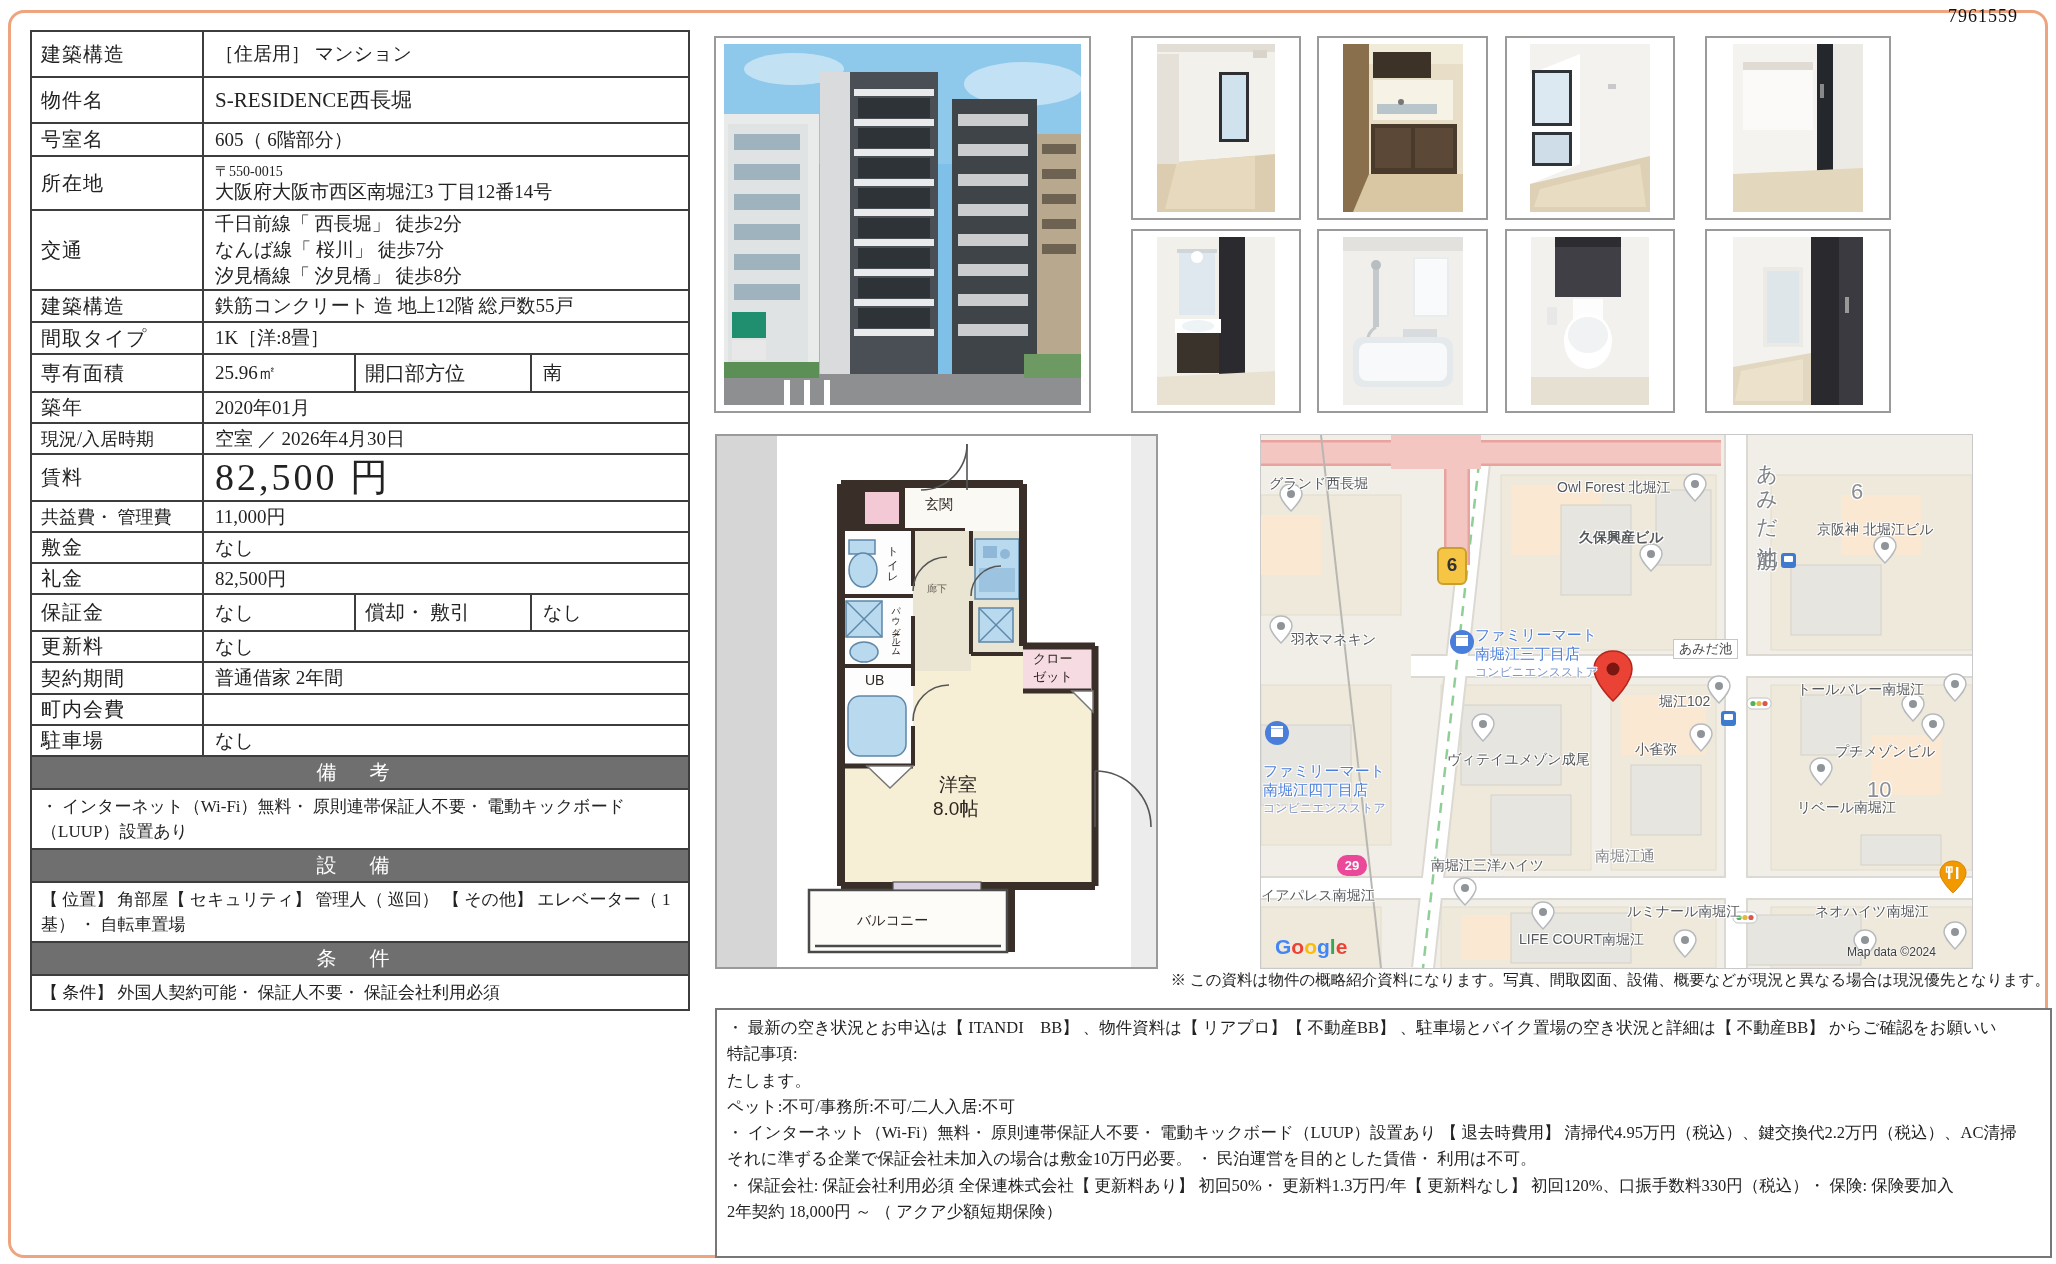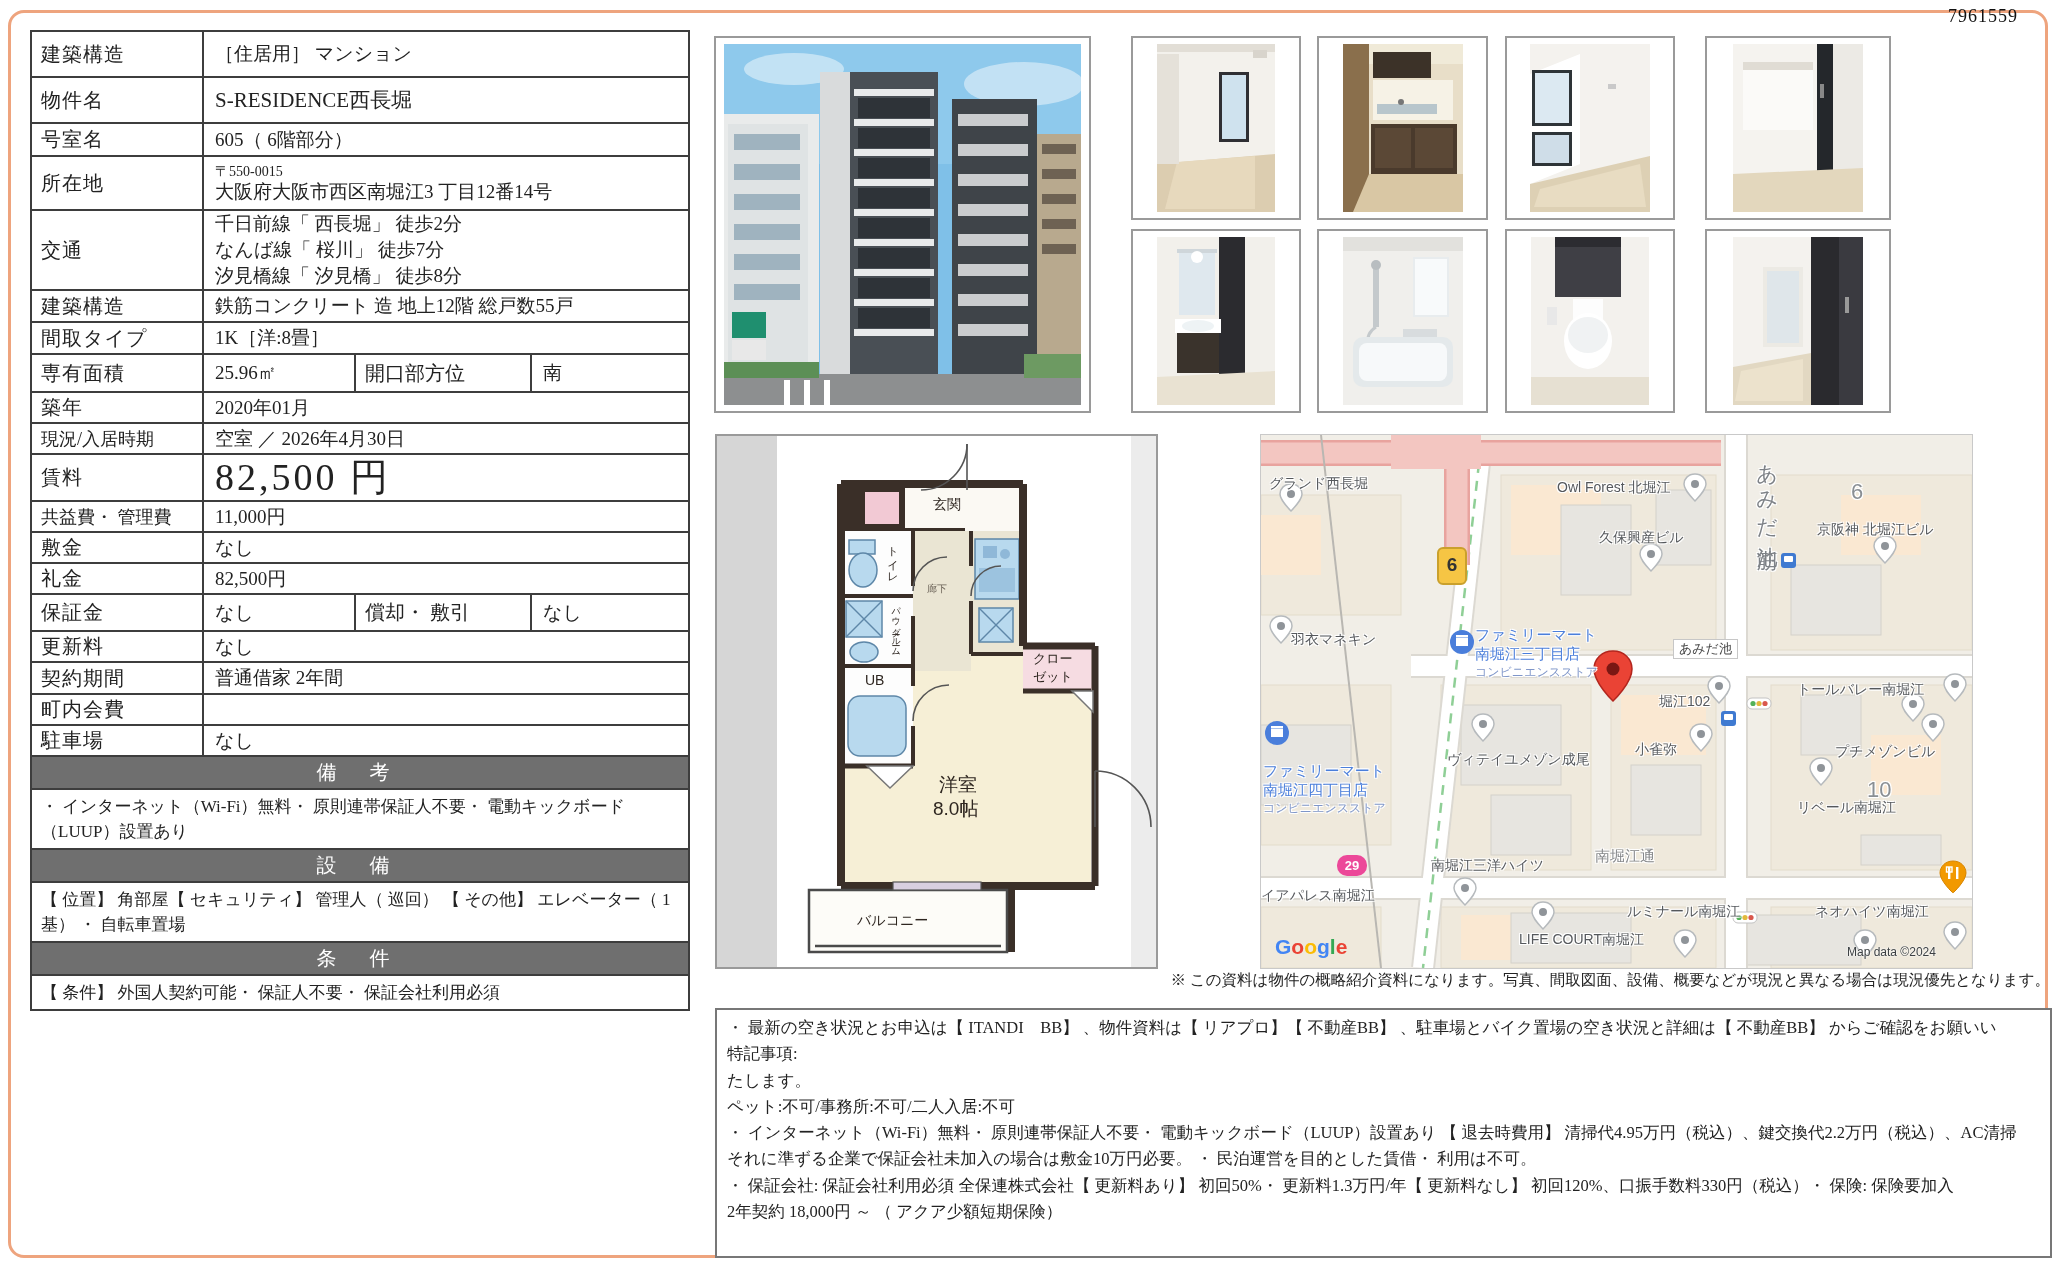--- a/index.html
+++ b/index.html
@@ -414,21 +414,21 @@
     </g>
     <polygon points="355,255 376,255 376,276" fill="#fff" stroke="#777" stroke-width="1.5"></polygon>
     <polygon points="150,330 196,330 173,352" fill="#fff" stroke="#777" stroke-width="1.5"></polygon>
 
     <g stroke="#4a4a4a" stroke-width="2.5" fill="none">
       <rect x="92" y="454" width="198" height="62" fill="#fdfcf8"></rect>
       <line x1="98" y1="510" x2="284" y2="510"></line>
     </g>
     <rect x="176" y="446" width="88" height="8" fill="#d8cfe0" stroke="#555" stroke-width="1.2"></rect>
   </svg>
-  <div class="plbl" style="left:204px;top:60px;width:52px;text-align:center;font-size:14px;">玄関</div>
+  <div class="plbl" style="left:196px;top:60px;width:52px;text-align:center;font-size:14px;">玄関</div>
   <div class="plbl vert" style="left:168px;top:103px;font-size:11px;">トイレ</div>
   <div class="plbl vert" style="left:172px;top:164px;font-size:9px;height:62px;">パウダールーム</div>
   <div class="plbl" style="left:148px;top:236px;font-size:14px;">UB</div>
   <div class="plbl" style="left:210px;top:146px;font-size:10px;color:#6b6257;">廊下</div>
   <div class="plbl" style="left:316px;top:214px;font-size:13px;">
     <span>クロー</span><br><span>ゼット</span>
   </div>
   <div class="plbl" style="left:222px;top:336px;font-size:19px;">洋室</div>
   <div class="plbl" style="left:216px;top:360px;font-size:19px;">8.0帖</div>
   <div class="plbl" style="left:140px;top:476px;font-size:14px;">バルコニー</div>
@@ -552,21 +552,21 @@
     </g>
 
     <g>
       <path d="M352,216 C363,216 371,224 371,234 C371,248 352,266 352,266 C352,266 333,248 333,234 C333,224 341,216 352,216 Z" fill="#ea4335" stroke="#b3261e" stroke-width="1.5"></path>
       <circle cx="352" cy="234" r="6.5" fill="#7a1713"></circle>
     </g>
   </svg>
 
   <div class="mlbl" style="left:8px;top:40px;">グランド西長堀</div>
   <div class="mlbl" style="left:296px;top:44px;">Owl Forest 北堀江</div>
-  <div class="mlbl" style="left:338px;top:94px;">久保興産ビル</div>
+  <div class="mlbl" style="left:318px;top:94px;font-weight:bold;">久保興産ビル</div>
   <div class="mlbl" style="left:556px;top:86px;">京阪神 北堀江ビル</div>
   <div class="mlbl boxed" style="left:412px;top:204px;">あみだ池</div>
   <div class="mlbl" style="left:30px;top:196px;">羽衣マネキン</div>
   <div class="mlbl" style="left:398px;top:258px;">堀江102</div>
   <div class="mlbl" style="left:536px;top:246px;">トールバレー南堀江</div>
   <div class="mlbl" style="left:186px;top:316px;">ヴィテイユメゾン成尾</div>
   <div class="mlbl" style="left:374px;top:306px;">小雀弥</div>
   <div class="mlbl" style="left:574px;top:308px;">プチメゾンビル</div>
   <div class="mlbl" style="left:536px;top:364px;">リベール南堀江</div>
   <div class="mlbl" style="left:0px;top:452px;">イアパレス南堀江</div>

